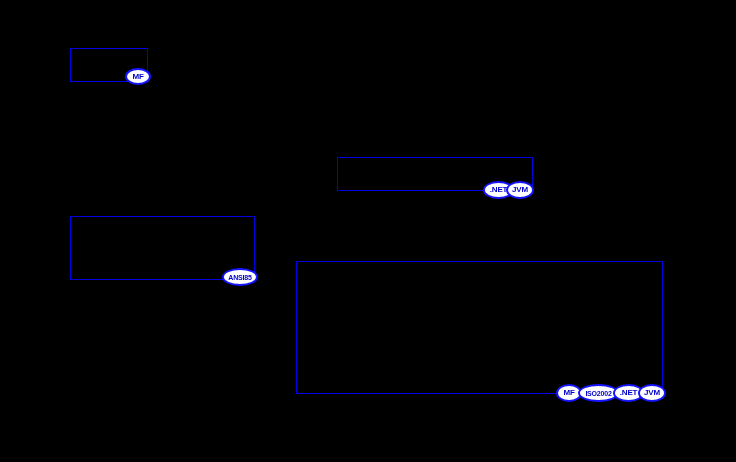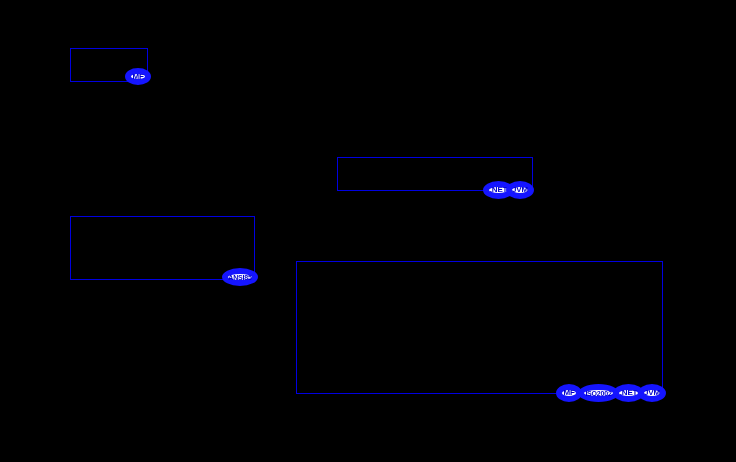--- a/index.html
+++ b/index.html
@@ -24,21 +24,21 @@
     border: 1px solid #0000e0;
     background: transparent;
   }
   .badge {
     position: absolute;
     box-sizing: border-box;
     display: flex;
     align-items: center;
     justify-content: center;
     background: #ffffff;
-    border: 6px solid #15803d;
+    border: 2px solid #15803d;
     border-radius: 50%;
     color: #0000cc;
     font-family: "Liberation Sans", sans-serif;
     font-weight: 700;
     line-height: 1;
     white-space: nowrap;
     letter-spacing: -0.2px;
     z-index: 5;
   }
 </style>

